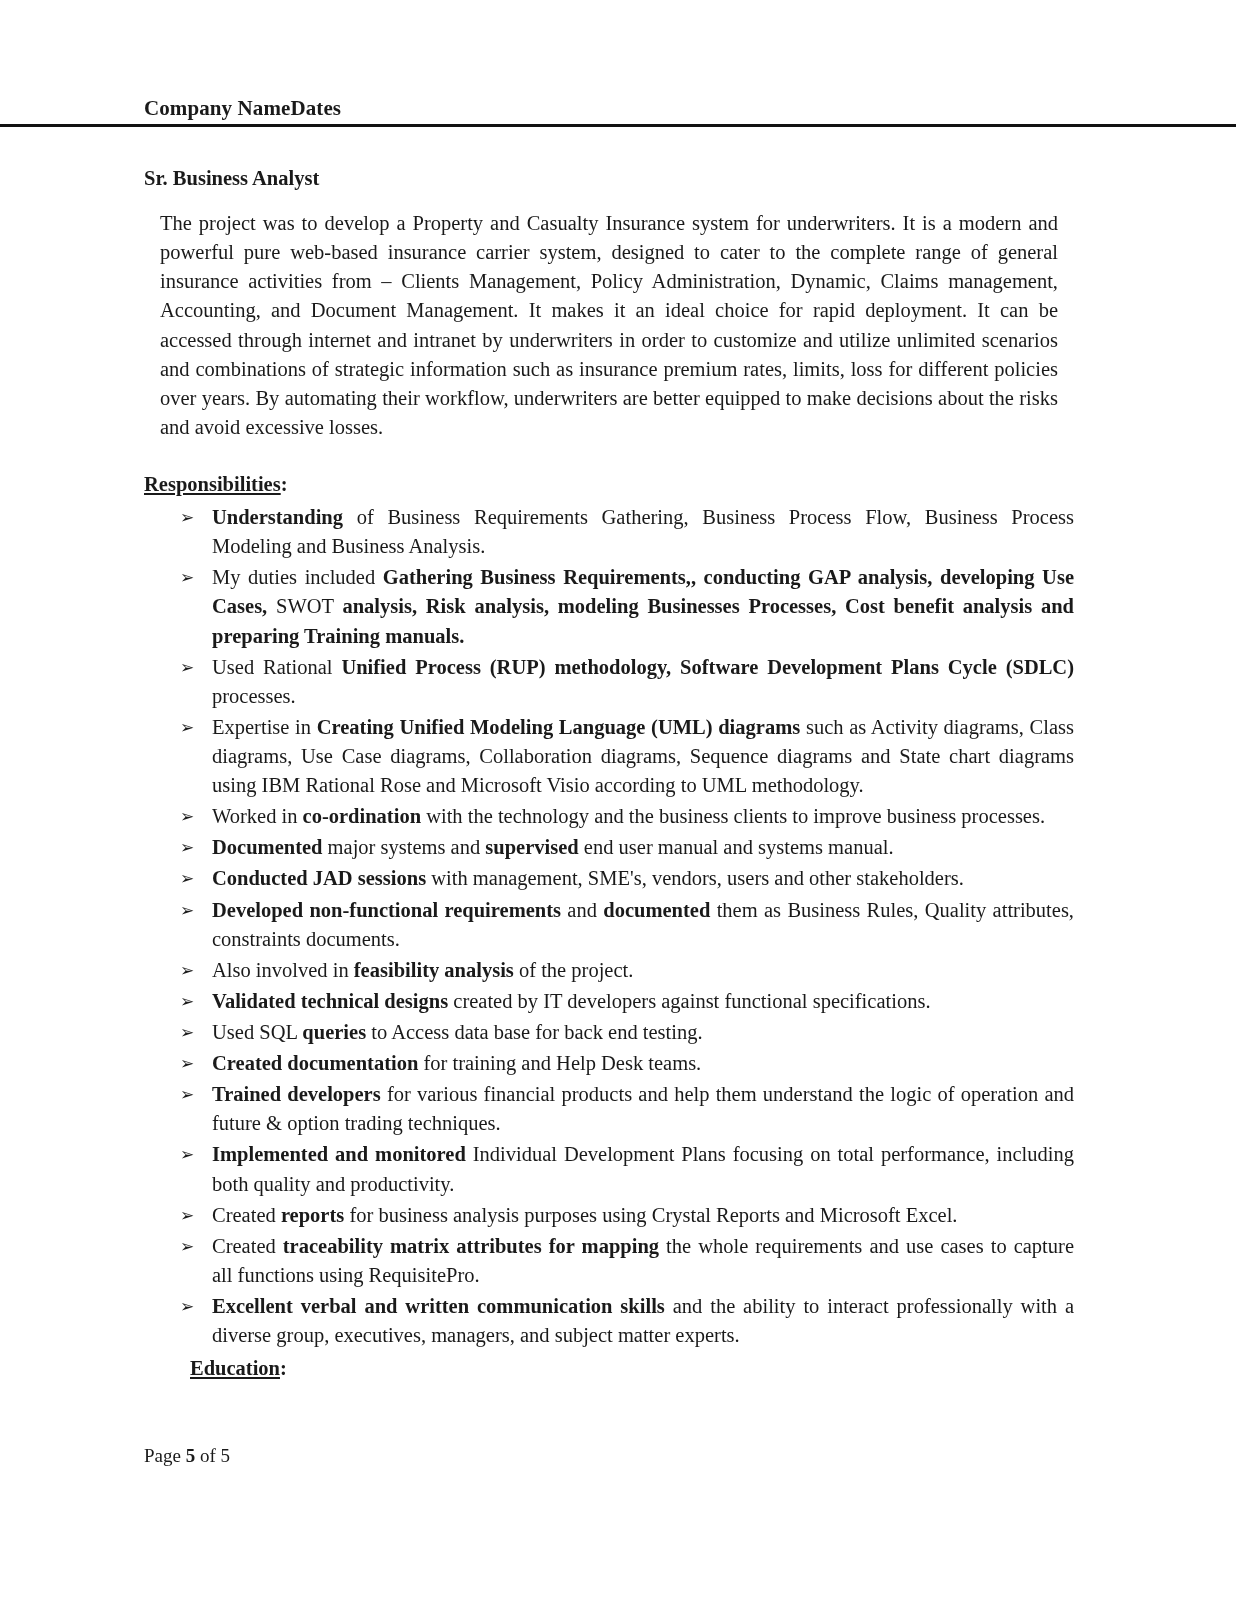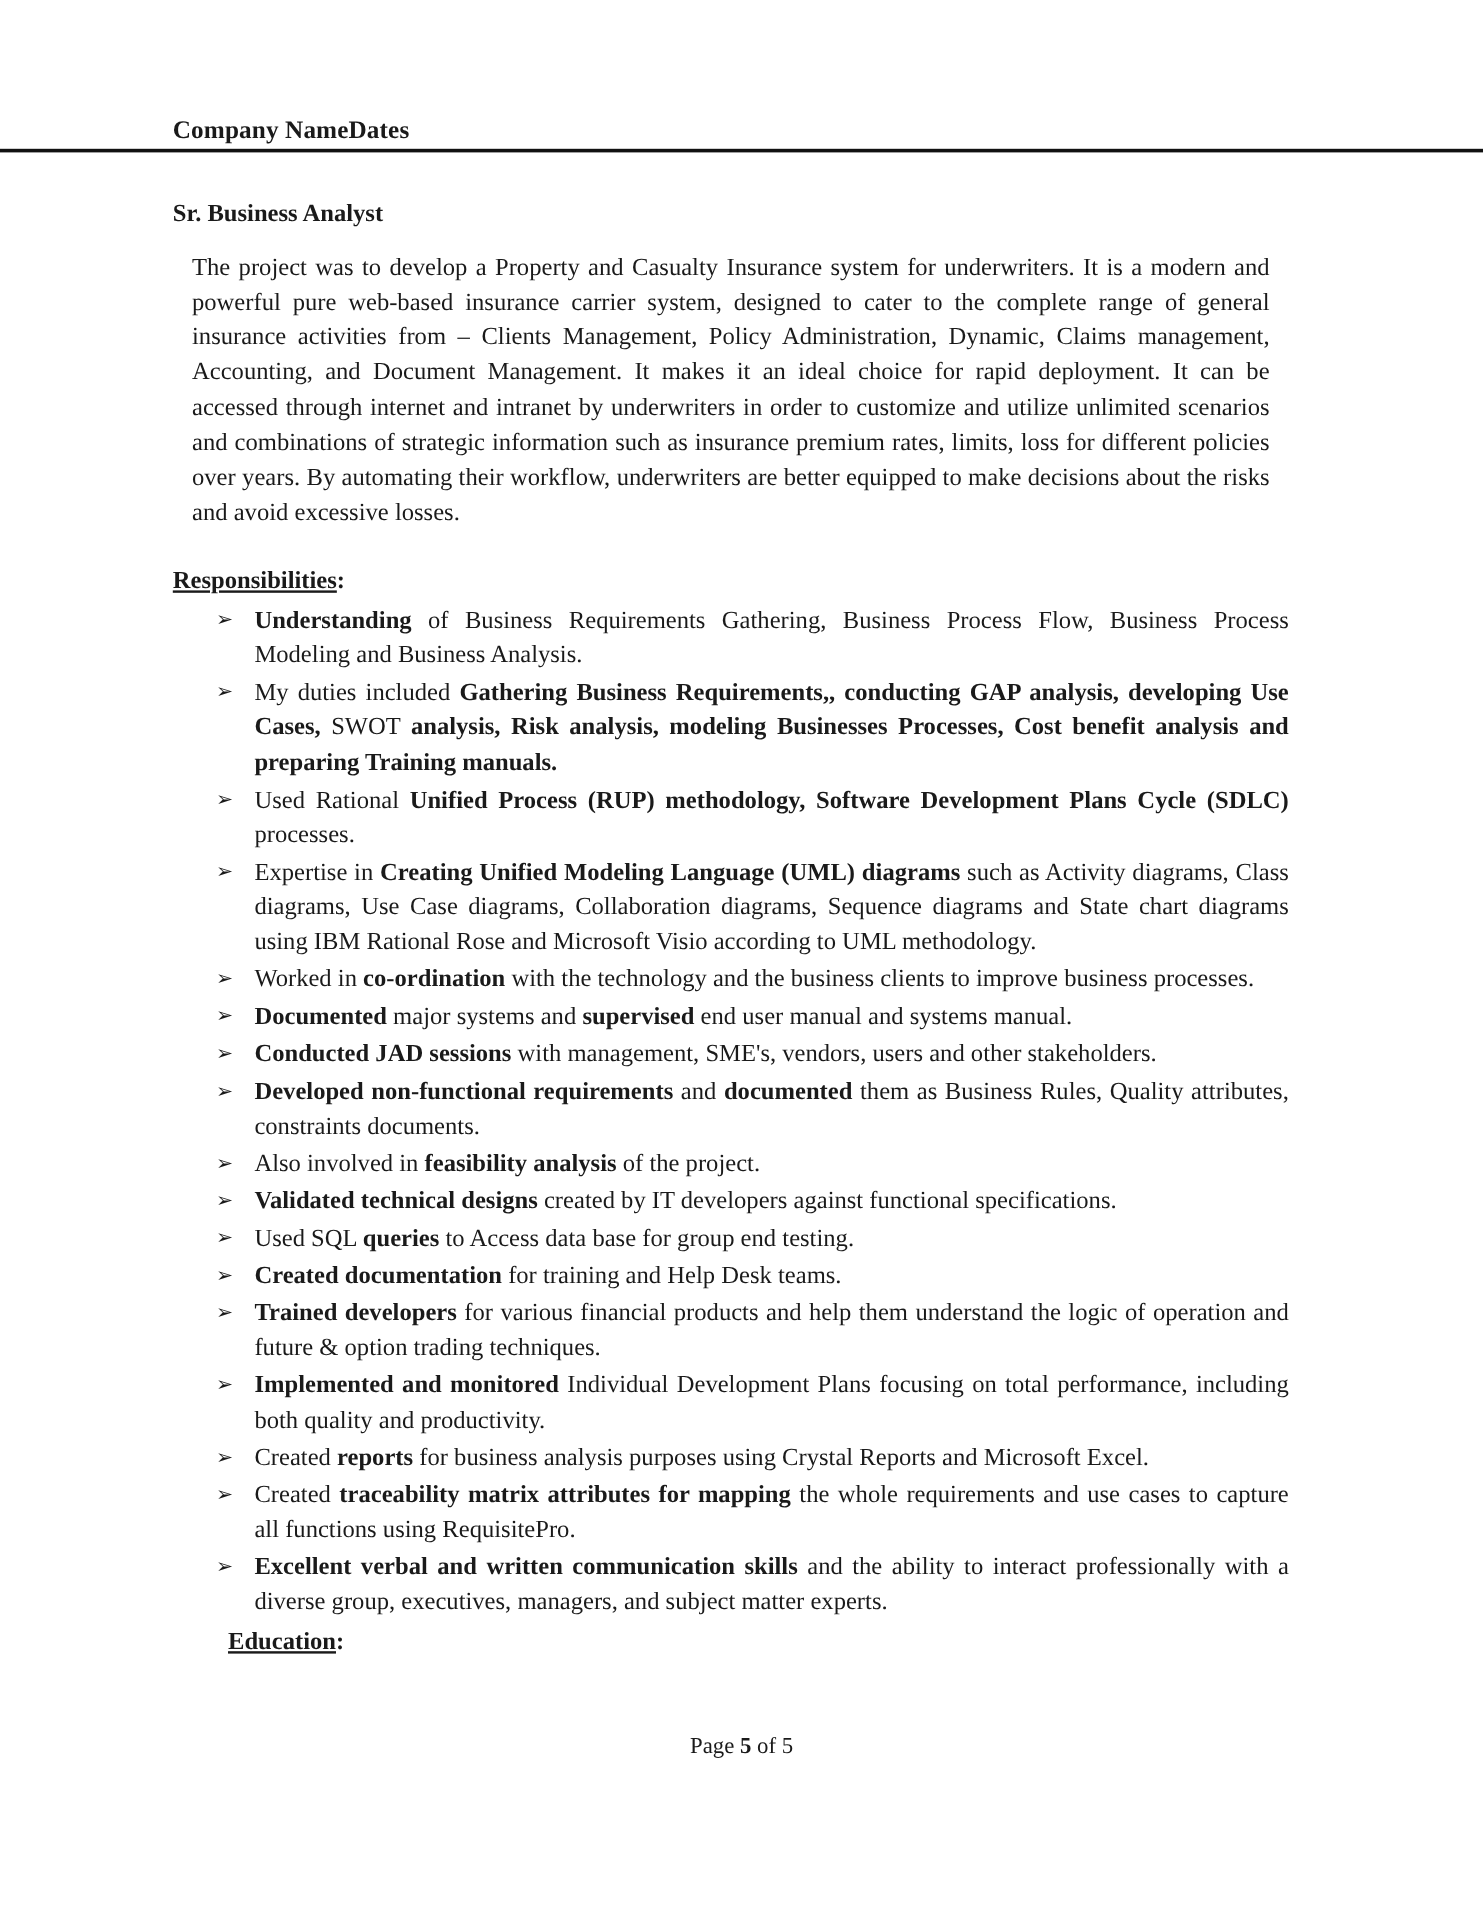--- a/index.html
+++ b/index.html
@@ -116,21 +116,21 @@
     margin-left: 15px;
   }
   .education-heading .u { text-decoration: underline; }
 
   
   .footer {
     position: absolute;
     top: 1443px;
     left: 144px;
     right: 144px;
-    text-align: center;
+    text-align: left;
     font-size: 19px;
     line-height: 1.4;
   }
   .footer .pagenum { font-weight: bold; }
 </style>
 </head>
 <body>
 
 <div class="page">
 
@@ -154,21 +154,21 @@
         <li><span class="marker">➢</span><span><b>Understanding</b><span class="reg"> of Business Requirements Gathering, Business Process Flow, Business Process Modeling and Business Analysis.</span></span></li>
         <li><span class="marker">➢</span><span><span class="reg"> My duties included </span><b>Gathering Business Requirements,, conducting GAP analysis, developing Use Cases, </b><span class="reg">SWOT </span><b>analysis, Risk analysis, modeling Businesses Processes, Cost benefit analysis and preparing Training manuals.</b></span></li>
         <li><span class="marker">➢</span><span><span class="reg">Used Rational </span><b>Unified Process (RUP) methodology, Software Development Plans Cycle (SDLC)</b><span class="reg"> processes.</span></span></li>
         <li><span class="marker">➢</span><span><span class="reg">Expertise in </span><b>Creating Unified Modeling Language (UML) diagrams</b><span class="reg"> such as Activity diagrams, Class diagrams, Use Case diagrams, Collaboration diagrams, Sequence diagrams and State chart diagrams using IBM Rational Rose and Microsoft Visio according to UML methodology.</span></span></li>
         <li><span class="marker">➢</span><span><span class="reg">Worked in </span><b>co-ordination</b><span class="reg"> with the technology and the business clients to improve business processes.</span></span></li>
         <li><span class="marker">➢</span><span><b>Documented</b><span class="reg"> major systems and </span><b>supervised</b><span class="reg"> end user manual and systems manual.</span></span></li>
         <li><span class="marker">➢</span><span><b>Conducted JAD sessions</b><span class="reg"> with management, SME's, vendors, users and other stakeholders.</span></span></li>
         <li><span class="marker">➢</span><span><b>Developed non-functional requirements</b><span class="reg"> and </span><b>documented</b><span class="reg"> them as Business Rules, Quality attributes, constraints documents.</span></span></li>
         <li><span class="marker">➢</span><span><span class="reg">Also involved in </span><b>feasibility analysis</b><span class="reg"> of the project.</span></span></li>
         <li><span class="marker">➢</span><span><b>Validated technical designs</b><span class="reg"> created by IT developers against functional specifications.</span></span></li>
-        <li><span class="marker">➢</span><span><span class="reg">Used SQL </span><b>queries</b><span class="reg"> to Access data base for group end testing.</span></span></li>
+        <li><span class="marker">➢</span><span><span class="reg">Used SQL </span><b>queries</b><span class="reg"> to Access data base for back end testing.</span></span></li>
         <li><span class="marker">➢</span><span><b>Created documentation</b><span class="reg"> for training and Help Desk teams.</span></span></li>
         <li><span class="marker">➢</span><span><b>Trained developers</b><span class="reg"> for various financial products and help them understand the logic of operation and future &amp; option trading techniques.</span></span></li>
         <li><span class="marker">➢</span><span><b>Implemented and monitored</b><span class="reg"> Individual Development Plans focusing on total performance, including both quality and productivity.</span></span></li>
         <li><span class="marker">➢</span><span><span class="reg">Created </span><b>reports</b><span class="reg"> for business analysis purposes using Crystal Reports and Microsoft Excel.</span></span></li>
         <li><span class="marker">➢</span><span><span class="reg">Created </span><b>traceability matrix attributes for mapping</b><span class="reg"> the whole requirements and use cases to capture all functions using RequisitePro.</span></span></li>
         <li><span class="marker">➢</span><span><b>Excellent verbal and written communication skills</b><span class="reg"> and the ability to interact professionally with a diverse group, executives, managers, and subject matter experts.</span></span></li>
       </ul>
 
   </div>
 

